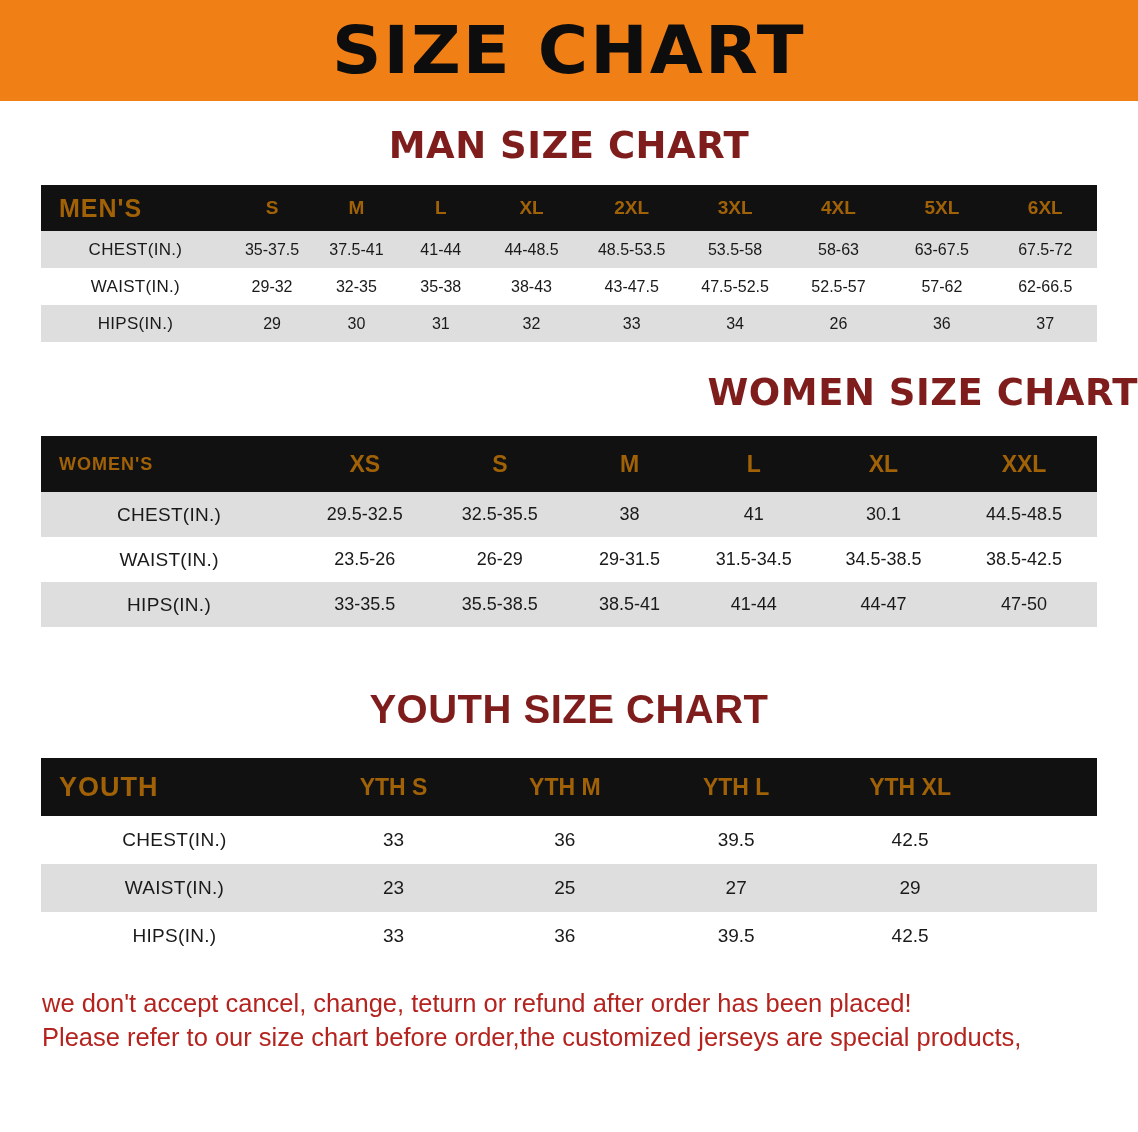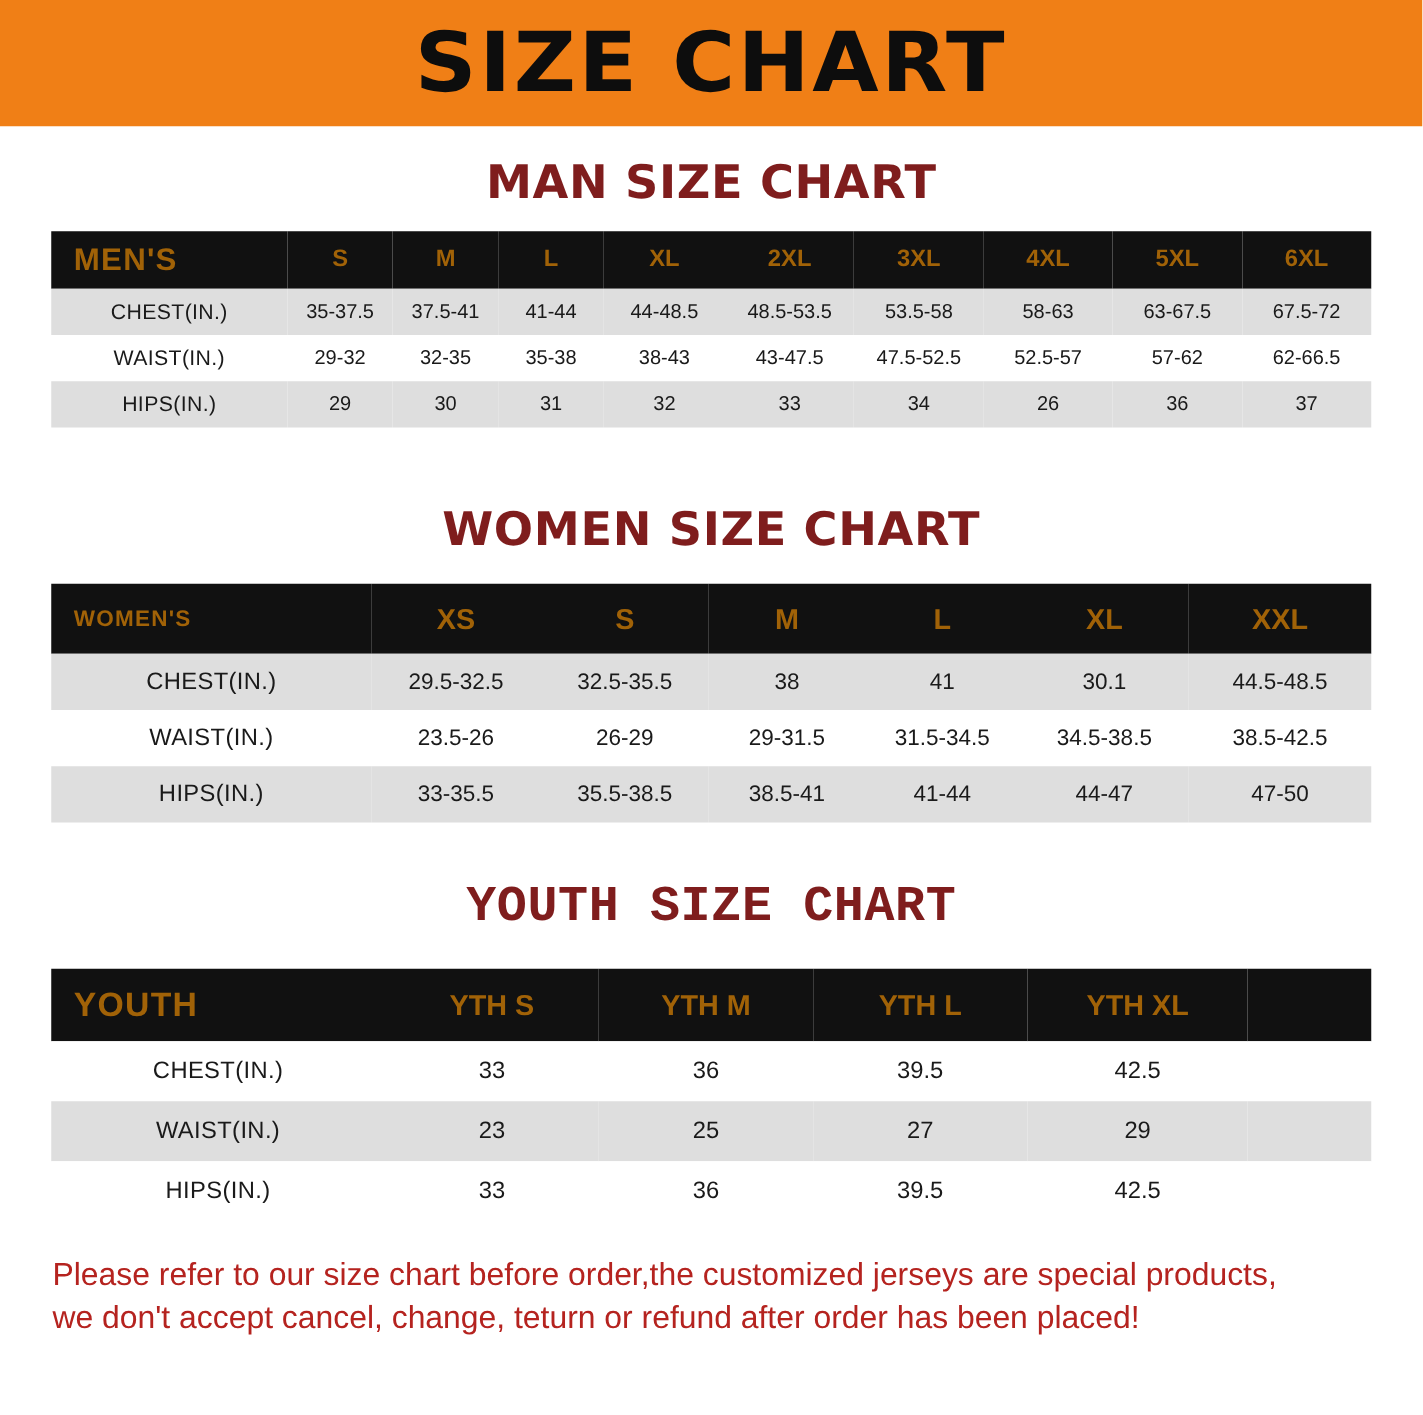--- a/index.html
+++ b/index.html
@@ -38,22 +38,22 @@
   
   .section-title {
     text-align: center;
     font-family: "DejaVu Sans", sans-serif;
     font-weight: bold;
     font-size: 37px;
     color: #7f1d1d;
     letter-spacing: 0.5px;
   }
   .section-title.man    { margin: 23px 0 18px 0; }
-  .section-title.women  { margin: 60px 0 22px 0; }
-  .section-title.youth  { margin: 46px 0 26px 0; font-family: Liberation Mono, monospace; font-size: 40px; }
+  .section-title.women  { margin: 29px 0 22px 0; text-align: right; }
+  .section-title.youth  { margin: 60px 0 26px 0; font-family: Liberation Sans, sans-serif; font-size: 40px; }
 
   
   .table-wrap {
     padding: 0 41px;
     box-sizing: border-box;
   }
   table {
     width: 100%;
     border-collapse: collapse;
     table-layout: fixed;
@@ -261,15 +261,15 @@
         <td>36</td>
         <td>39.5</td>
         <td>42.5</td>
         <td></td>
       </tr>
     </tbody>
   </table>
 </div>
 
 <div class="note">
+  <span>we don't accept cancel, change, teturn or refund after order has been placed!</span>
   <span>Please refer to our size chart before order,the customized jerseys are special products,</span>
-  <span>we don't accept cancel, change, teturn or refund after order has been placed!</span>
 </div>
 
 </body></html>

